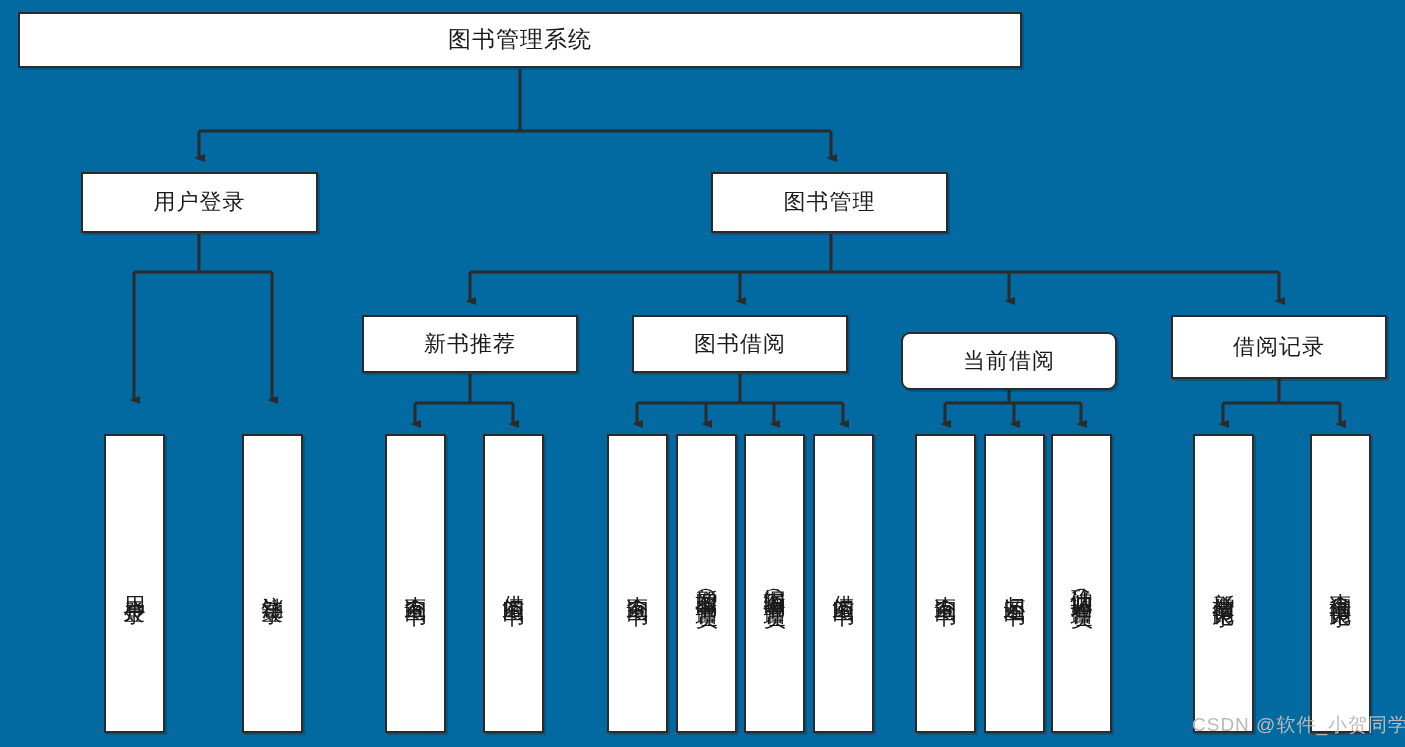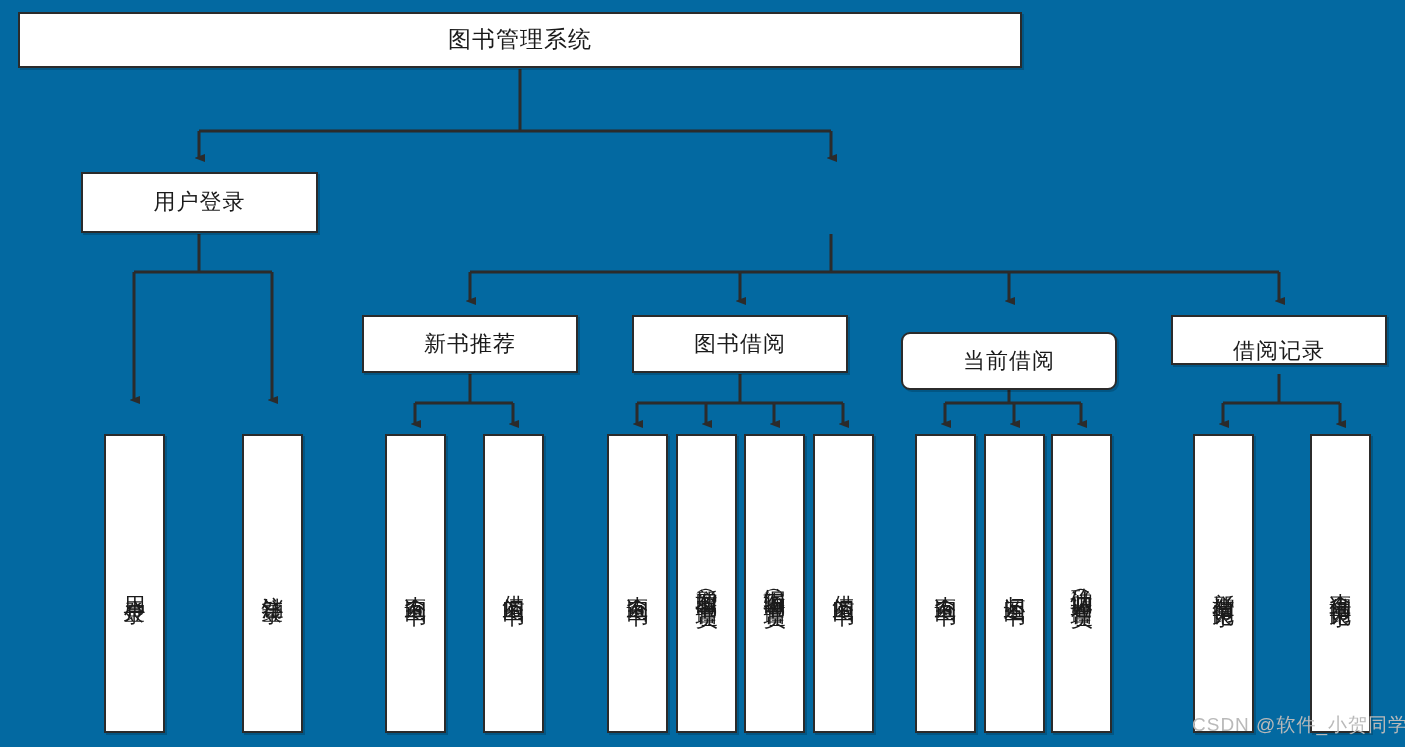--- a/index.html
+++ b/index.html
@@ -124,31 +124,34 @@
     </g>
   </svg>
 
   <div class="node h root" style="left:18px; top:12px; width:1004px; height:56px;">
     <span>图书管理系统</span>
   </div>
 
   <div class="node h" style="left:81px; top:172px; width:237px; height:61px;">
     <span>用户登录</span>
   </div>
+  <div class="node h" style="left:711px; top:172px; width:237px; height:61px;">
+    <span>图书管理</span>
+  </div>
 
   <div class="node h" style="left:362px; top:315px; width:216px; height:58px;">
     <span>新书推荐</span>
   </div>
   <div class="node h" style="left:632px; top:315px; width:216px; height:58px;align-items:center;">
     <span>图书借阅</span>
   </div>
   <div class="node h" style="left:901px; top:332px; width:216px; height:58px;border-radius:9px;">
     <span>当前借阅</span>
   </div>
-  <div class="node h" style="left:1171px; top:315px; width:216px; height:50px;align-items:flex-end;">
+  <div class="node h" style="left:1171px; top:315px; width:216px; height:64px;">
     <span>借阅记录</span>
   </div>
 
   <div class="node v" style="left:104px; top:434px; width:61px; height:299px;">
     <span class="vtext">用户登录</span>
   </div>
   <div class="node v" style="left:242px; top:434px; width:61px; height:299px;">
     <span class="vtext">注销登录</span>
   </div>
 

